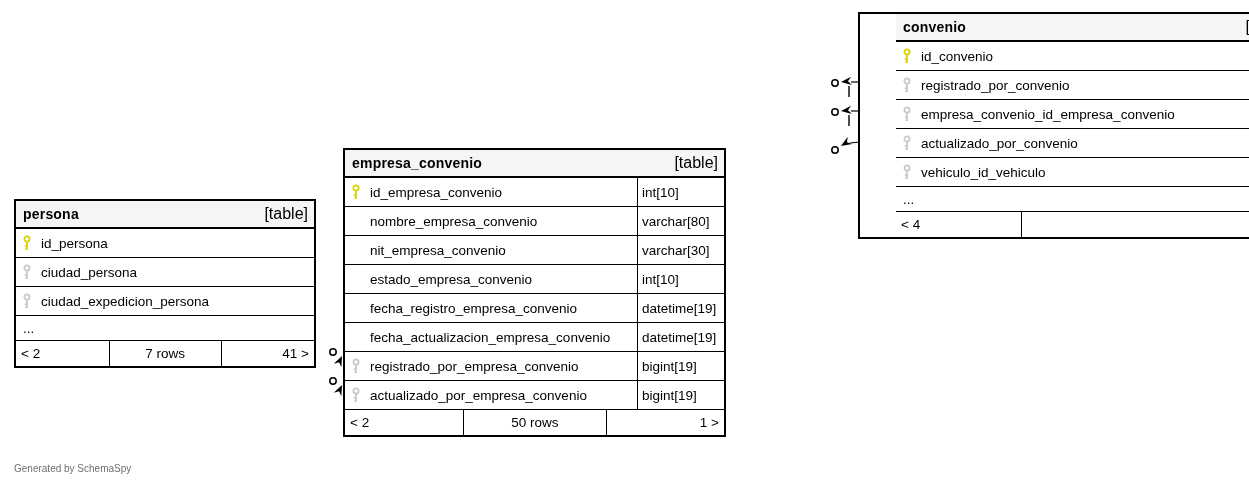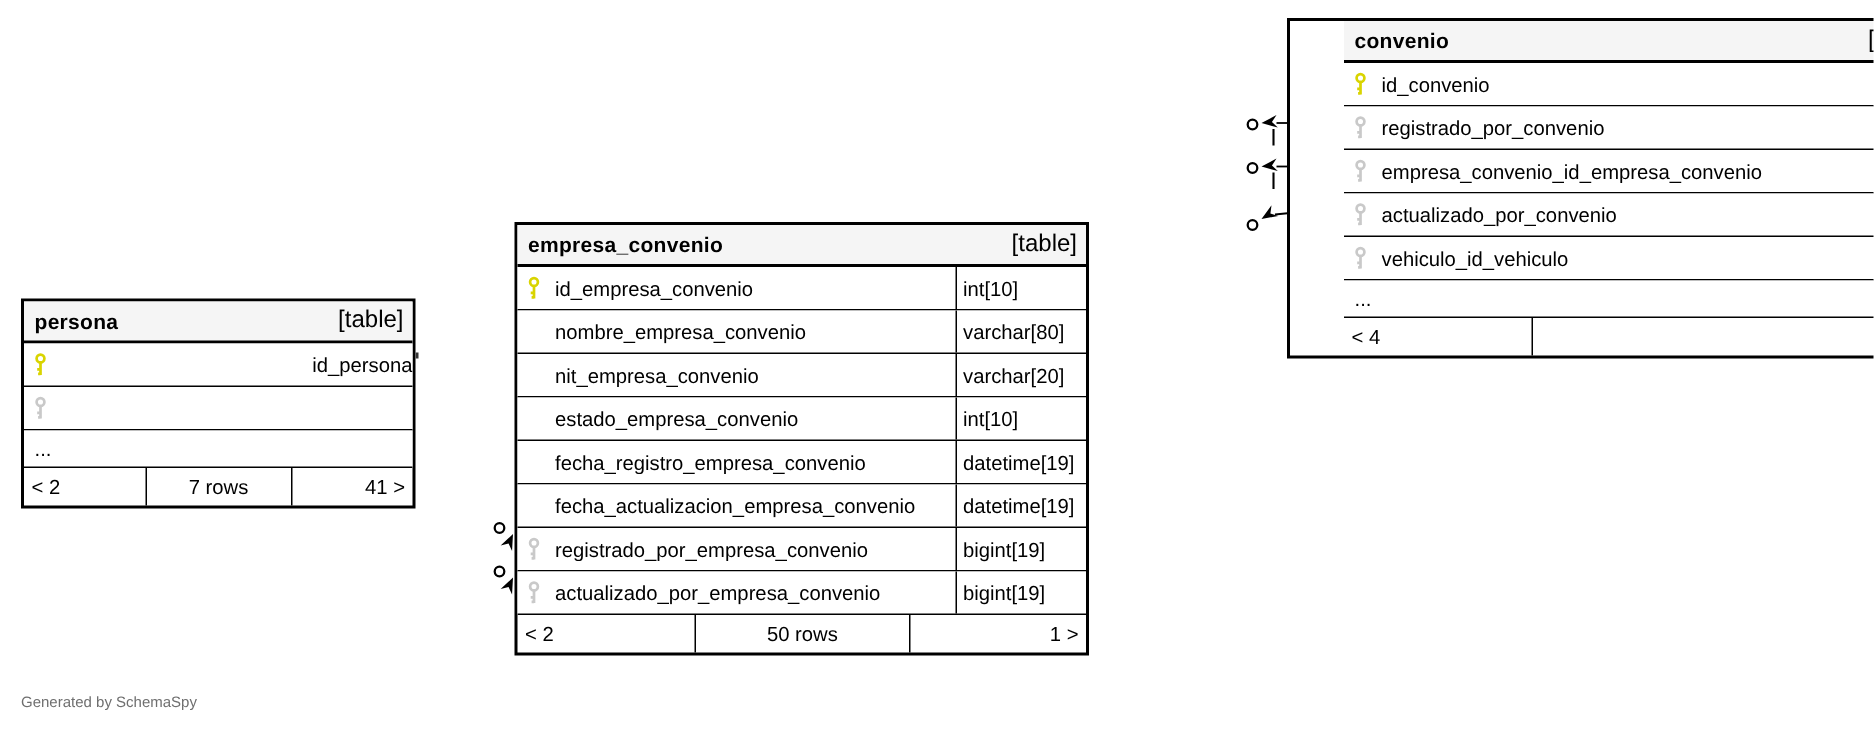--- a/index.html
+++ b/index.html
@@ -96,41 +96,51 @@
         <line x1="851" y1="111" x2="860" y2="111" stroke="#000" stroke-width="1.2"></line>
       </g>
       <g>
         <circle cx="835" cy="150" r="3.2" fill="#ffffff" stroke="#000" stroke-width="1.5"></circle>
         <polygon points="0,0 10.5,-4.2 7,0 10.5,4.2" fill="#000" transform="translate(841,146) rotate(-32)"></polygon>
         <line x1="850" y1="143" x2="860" y2="142" stroke="#000" stroke-width="1.2"></line>
       </g>
       <rect x="277" y="235" width="2" height="4" fill="#333"></rect>
     </svg>
   <div id="tables-root">
-      <div class="db-table" style="left: 14px; top: 199px; width: 263px; text-align: right;">
+      <div class="db-table" style="left: 14px; top: 199px; width: 302px;">
         <div class="tbl-header">
           <span class="tbl-name">persona</span>
           <span class="tbl-badge">[table]</span>
         </div>
         <div class="tbl-row">
           <span class="key-slot">
             <svg width="10" height="16" viewBox="0 0 10 16">
               <circle cx="5" cy="4" r="2.6" fill="none" stroke="#d9d400" stroke-width="1.8"></circle>
               <path d="M5 6.6 L5 15 M5 11.2 L2.8 11.2 M5 14.2 L3.4 14.2" fill="none" stroke="#d9d400" stroke-width="1.8"></path>
             </svg>
           </span>
           <span class="col-name">id_persona</span>
         </div>
         <div class="tbl-row">
           <span class="key-slot">
             <svg width="10" height="16" viewBox="0 0 10 16">
               <circle cx="5" cy="4" r="2.6" fill="none" stroke="#c9c9c9" stroke-width="1.8"></circle>
               <path d="M5 6.6 L5 15 M5 11.2 L2.8 11.2 M5 14.2 L3.4 14.2" fill="none" stroke="#c9c9c9" stroke-width="1.8"></path>
             </svg>
           </span>
+          <span class="col-name">ciudad_persona</span>
+        </div>
+        <div class="tbl-row">
+          <span class="key-slot">
+            <svg width="10" height="16" viewBox="0 0 10 16">
+              <circle cx="5" cy="4" r="2.6" fill="none" stroke="#c9c9c9" stroke-width="1.8"></circle>
+              <path d="M5 6.6 L5 15 M5 11.2 L2.8 11.2 M5 14.2 L3.4 14.2" fill="none" stroke="#c9c9c9" stroke-width="1.8"></path>
+            </svg>
+          </span>
+          <span class="col-name">ciudad_expedicion_persona</span>
         </div>
         <div class="tbl-row ellipsis-row">
           <span class="ellipsis-text">...</span>
         </div>
         <div class="tbl-footer">
           <div class="ft-cell ft-left">&lt; 2</div>
           <div class="ft-cell ft-center">7 rows</div>
           <div class="ft-cell ft-right">41 &gt;</div>
         </div>
       </div>
@@ -150,21 +160,21 @@
           <span class="col-type">int[10]</span>
         </div>
         <div class="tbl-row">
           <span class="key-slot"></span>
           <span class="col-name">nombre_empresa_convenio</span>
           <span class="col-type">varchar[80]</span>
         </div>
         <div class="tbl-row">
           <span class="key-slot"></span>
           <span class="col-name">nit_empresa_convenio</span>
-          <span class="col-type">varchar[20]</span>
+          <span class="col-type">varchar[30]</span>
         </div>
         <div class="tbl-row">
           <span class="key-slot"></span>
           <span class="col-name">estado_empresa_convenio</span>
           <span class="col-type">int[10]</span>
         </div>
         <div class="tbl-row">
           <span class="key-slot"></span>
           <span class="col-name">fecha_registro_empresa_convenio</span>
           <span class="col-type">datetime[19]</span>

